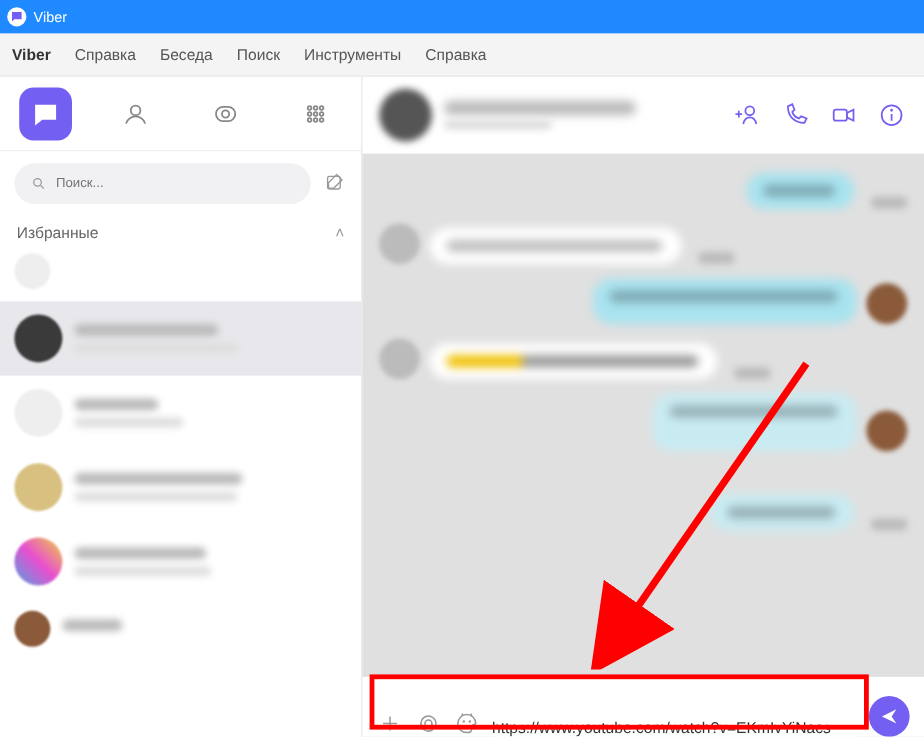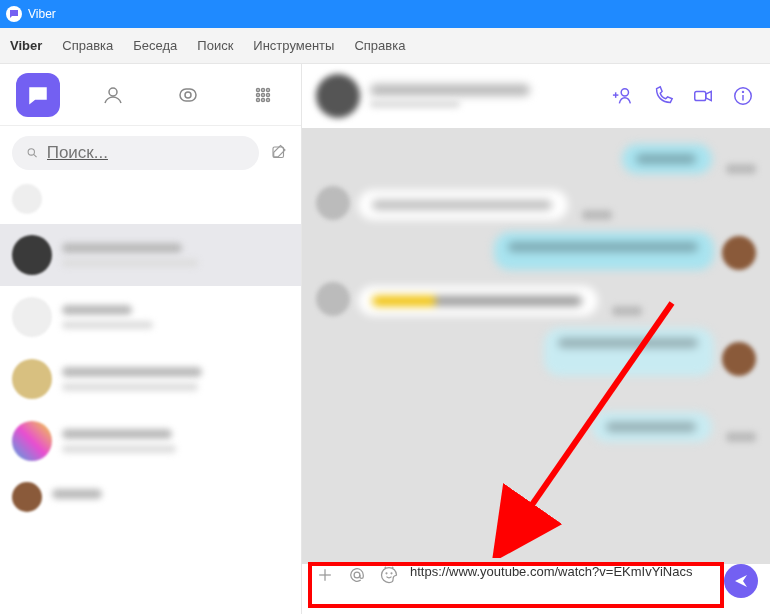--- a/index.html
+++ b/index.html
@@ -23,21 +23,21 @@
   
   .side-tabs { display: flex; height: 62px; align-items: center; justify-content: space-around; border-bottom: 1px solid #eee; }
   .side-tab { width: 44px; height: 44px; border-radius: 12px; display: flex; align-items: center; justify-content: center; }
   .side-tab.active { background: #7360f2; }
   .side-tab svg { width: 24px; height: 24px; stroke: #888; fill: none; stroke-width: 1.5; }
   .side-tab.active svg { stroke: #fff; fill: #fff; }
 
   
   .searchrow { display: flex; align-items: center; padding: 10px 12px; gap: 10px; }
   .searchbox { flex: 1; height: 34px; background: #f1f1f3; border-radius: 17px; display: flex; align-items: center; padding: 0 14px; gap: 8px; color: #999; font-size: 13px; }
-  .searchbox input { border: none; background: transparent; outline: none; font-size: 17px; color: #555; width: 100%; text-decoration: underline; }
+  .searchbox input { border: none; background: transparent; outline: none; font-size: 11px; color: #555; width: 100%; }
   .compose { width: 20px; height: 20px; display:flex; align-items:center; justify-content:center; }
 
   
   .section-head { display: flex; justify-content: space-between; align-items: center; padding: 6px 14px; font-size: 13px; color: #666; }
   .section-head .chev { color: #999; }
 
   
   .chatlist { flex: 1; overflow: hidden; }
   .chatitem { display: flex; align-items: center; padding: 10px 12px; gap: 10px; height: 62px; }
   .chatitem.sel { background: #e8e8ec; }
@@ -66,21 +66,21 @@
   .bubble.out { background: #a8e3ef; }
   .bubble .bb { height: 10px; background: rgba(0,0,0,0.25); border-radius: 5px; }
   .timestub { width: 30px; height: 10px; background: #bbb; border-radius: 4px; filter: blur(3px); margin-left: 6px; }
 
   
   .arrow-svg { position: absolute; pointer-events: none; }
 
   
   .highlight-box { position: absolute; border: 4px solid #ff0000; pointer-events: none; }
 
-  .inputbar { height: 50px; background: #fff; display: flex; align-items: flex-start; padding: 0 12px; gap: 10px; }
+  .inputbar { height: 50px; background: #fff; display: flex; align-items: flex-end; padding: 0 12px; gap: 10px; }
   .inputbar .ibtn { width: 22px; height: 22px; display: flex; align-items: center; justify-content: center; color: #888; }
   .inputbar .ibtn svg { stroke: #999; fill: none; stroke-width: 1.5; width: 20px; height: 20px; }
   .inputbar .msgfield { flex: 1; font-size: 13px; color: #333; border: none; outline: none; }
   .sendbtn { width: 34px; height: 34px; border-radius: 50%; background: #7360f2; display: flex; align-items: center; justify-content: center; }
   .sendbtn svg { fill: #fff; width: 16px; height: 16px; }
 
   .avatar.c1 { background: #3a3a3a; }
   .avatar.c2 { background: #d8c080; }
   .avatar.c3 { background: linear-gradient(45deg,#4fa3e0,#e84fd0,#f0d040); }
   .avatar.c4 { background: #8a5a3a; }
@@ -151,20 +151,24 @@
         <input placeholder="Поиск..." style="">
       </div>
       <div class="compose">
         <svg viewBox="0 0 24 24" width="18" height="18">
             <rect x="4" y="4" width="14" height="14" rx="2" stroke="#999" fill="none" stroke-width="1.5"></rect>
             <path d="M14 2l6 6-9 9H5v-6z" stroke="#999" fill="none" stroke-width="1.5"></path>
           </svg>
       </div>
     </div>
 
+    <div class="section-head">
+      <span>Избранные</span>
+      <span class="chev">˄</span>
+    </div>
     <div class="fav-stub">
       <div class="avatar sm" style="background:#eee;"></div>
     </div>
 
     <div class="chatlist">
       <div class="chatitem sel">
         <div class="avatar c1"></div>
         <div class="lines">
             <div class="namebar" style="width:120px"></div>
             <div class="subbar"></div>

